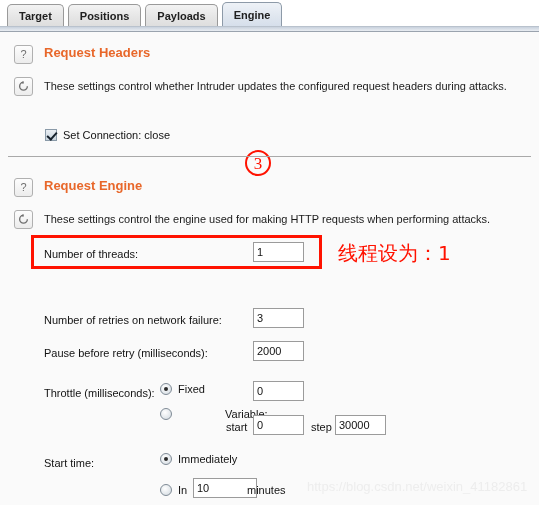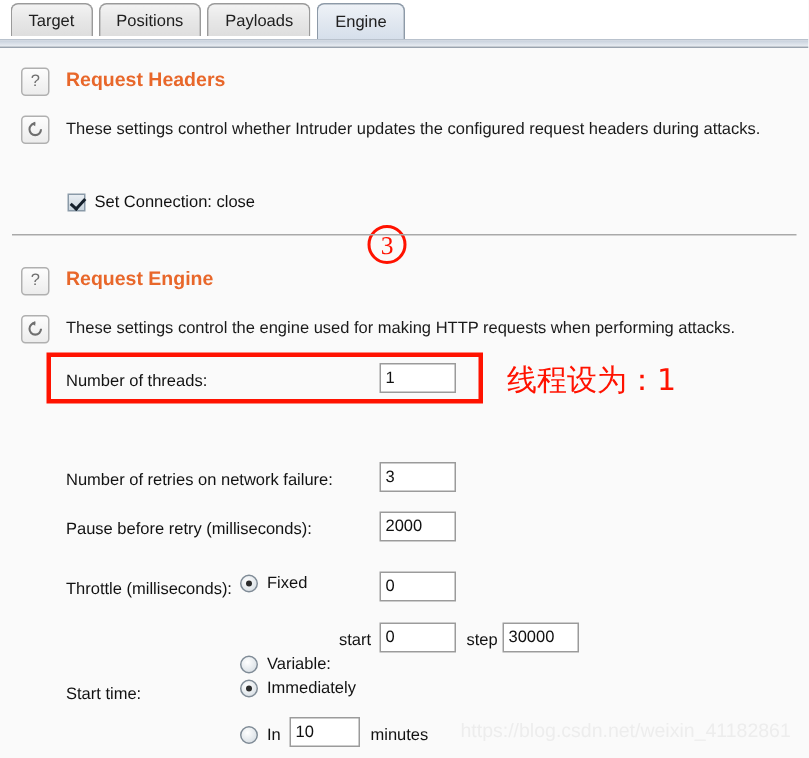--- a/index.html
+++ b/index.html
@@ -22,21 +22,23 @@
     position: absolute;
     left: 0; top: 0;
     width: 539px;
     height: 28px;
     background: #ffffff;
   }
   .tabstrip {
     position: absolute;
     left: 7px; top: 2px;
     display: flex;
+    align-items: flex-end;
     gap: 4px;
+    font-weight: bold;
   }
   .tab {
     height: 22px;
     line-height: 22px;
     padding: 0 11px;
     font-size: 11px;
     color: #202020;
     background: linear-gradient(to bottom, #f3f3f3 0%, #e6e6e6 55%, #dedede 100%);
     border: 1px solid #9a9a9a;
     border-bottom: none;
@@ -279,36 +281,36 @@
   <div class="fieldlabel" style="left:44px; top:314px;">Pause before retry (milliseconds):</div>
   <input class="textbox" style="left: 253px; top: 308px; width: 51px;" value="2000">
 
   <div class="fieldlabel" style="left:44px; top:354px;">Throttle (milliseconds):</div>
   <div class="inlinerow" style="left:160px; top:350px;">
     <span class="radio on"></span>
     <span class="txt">Fixed</span>
   </div>
   <input class="textbox" style="left: 253px; top: 348px; width: 51px;" value="0">
 
-  <div class="inlinerow" style="left:160px; top:404px;">
+  <div class="inlinerow" style="left:160px; top:375px;gap:47px;">
     <span class="radio"></span>
     <span class="txt">Variable:</span>
   </div>
   <div class="fieldlabel" style="left:226px; top:388px;">start</div>
   <input class="textbox" style="left: 253px; top: 382px; width: 51px;" value="0">
   <div class="fieldlabel" style="left:311px; top:388px;">step</div>
   <input class="textbox" style="left: 335px; top: 382px; width: 51px;" value="30000">
 
   <div class="fieldlabel" style="left:44px; top:424px;">Start time:</div>
   <div class="inlinerow" style="left:160px; top:420px;">
     <span class="radio on"></span>
     <span class="txt">Immediately</span>
   </div>
 
   <div class="inlinerow" style="left:160px; top:451px;">
     <span class="radio"></span>
     <span class="txt">In</span>
   </div>
-  <input class="textbox" style="left: 193px; top: 445px; width: 47px;" value="10">
+  <input class="textbox" style="left: 193px; top: 445px; width: 64px;" value="10">
   <div class="fieldlabel" style="left:247px; top:451px;">minutes</div>
 
   <div class="watermark" style="left:264px; top:446px;">https://blog.csdn.net/weixin_41182861</div>
 </div>
 
 </body></html>

